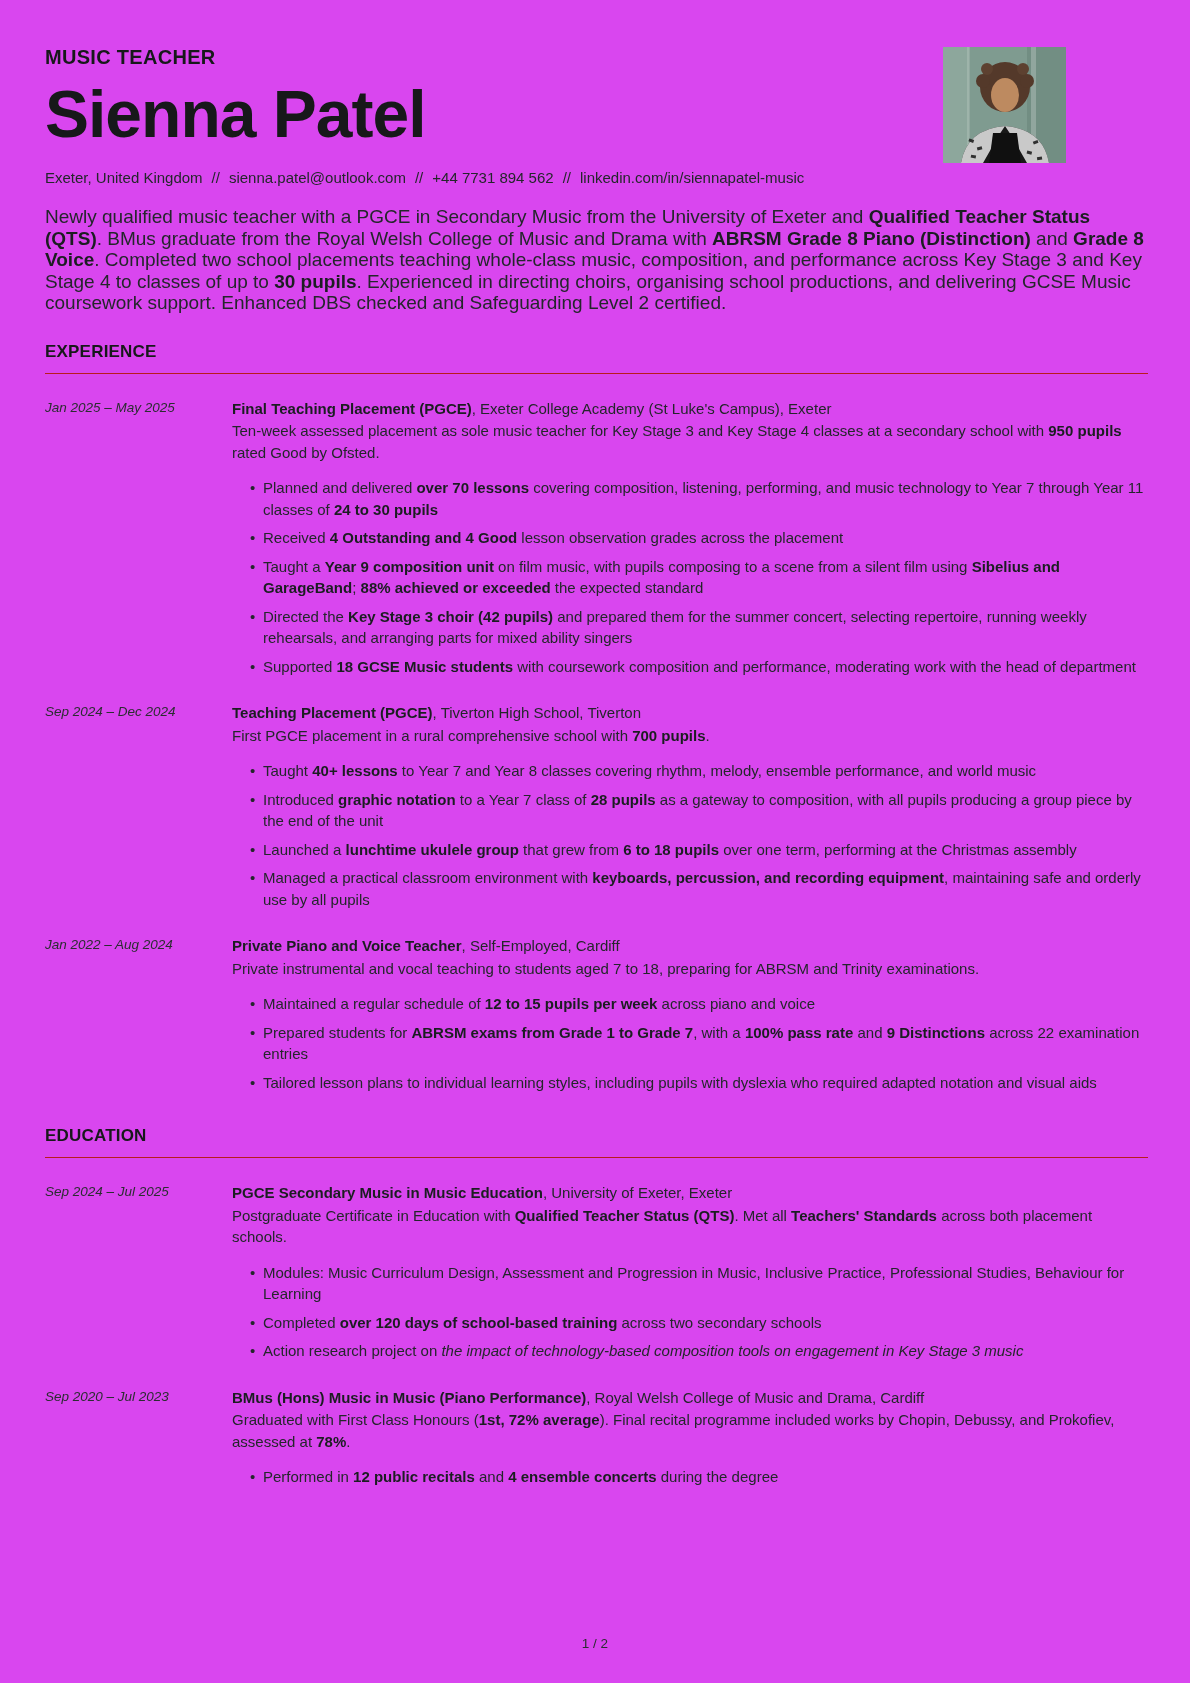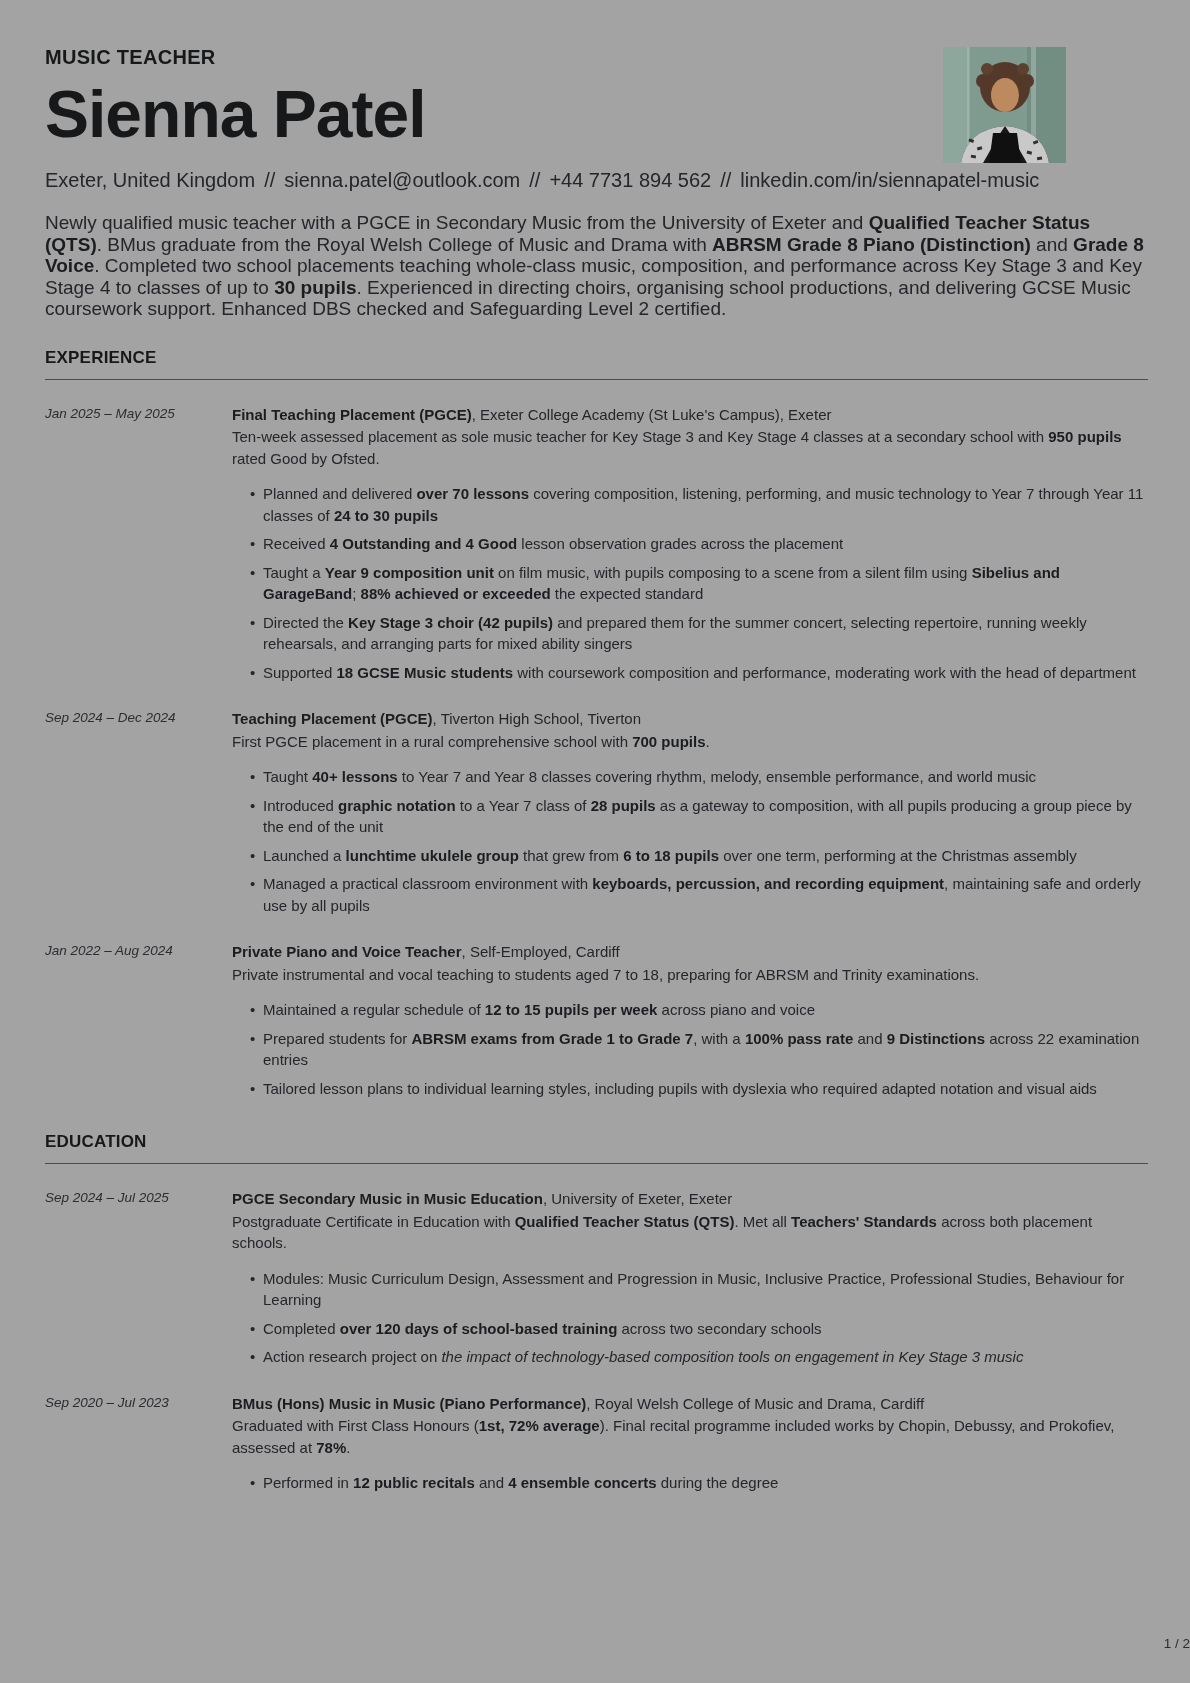--- a/index.html
+++ b/index.html
@@ -1,23 +1,23 @@
 <!DOCTYPE html>
 <html><head>
 <meta charset="utf-8">
 <style>
   html,body { margin:0; padding:0; background:#ffffff; }
   .page {
-    width:1190px; height:1683px; position:relative; background:#a3a3a3;
+    width:1190px; height:1683px; position:relative; background:#d946ef;
     font-family:"Liberation Sans", sans-serif; color:#202228; overflow:hidden;
   }
   .content { padding:46px 42px 0 45px; }
   .role-title { font-size:20px; font-weight:700; letter-spacing:0.3px; color:#17181a; }
   .name { font-size:66px; font-weight:700; letter-spacing:-1px; line-height:62px; margin-top:14px; color:#17181a; }
-  .contact-line { margin-top:24px; font-size:20px; color:#24262b; }
+  .contact-line { margin-top:24px; font-size:15px; color:#24262b; }
   .contact-sep { margin:0 9px; color:#24262b; }
   .summary { margin-top:20px; font-size:19px; line-height:21.5px; color:#24262b; }
   .b { font-weight:700; color:#1b1d21; }
   .i { font-style:italic; }
   .sections { margin-top:28px; }
   .section { margin-top:26px; }
   .section-title {
     font-size:17px; font-weight:700; color:#17181a; letter-spacing:0.2px;
     padding-bottom:11px; border-bottom:1px solid #b91c1c;
   }
@@ -28,21 +28,21 @@
   .entry-heading { }
   .entry-subheading { margin-top:1px; }
   .bullets { margin:14px 0 0 0; padding:0 0 0 18px; list-style:none; }
   .bullets li { position:relative; padding-left:13px; margin-bottom:7px; }
   .bullets li::before { content:"•"; position:absolute; left:0; top:0; color:#24262b; }
   .photo {
     position:absolute; left:943px; top:47px; width:123px; height:116px; overflow:hidden;
   }
   .photo svg { display:block; }
   .footer {
-    position:absolute; left:0; right:0; bottom:32px; text-align:right;
+    position:absolute; left:0; right:0; bottom:32px; text-align:center;
     font-size:13.5px; color:#2b2d31;
   }
 </style>
 </head>
 <body>
 
 <div class="page">
   <div class="content">
 
     <div class="role-title">MUSIC TEACHER</div>

